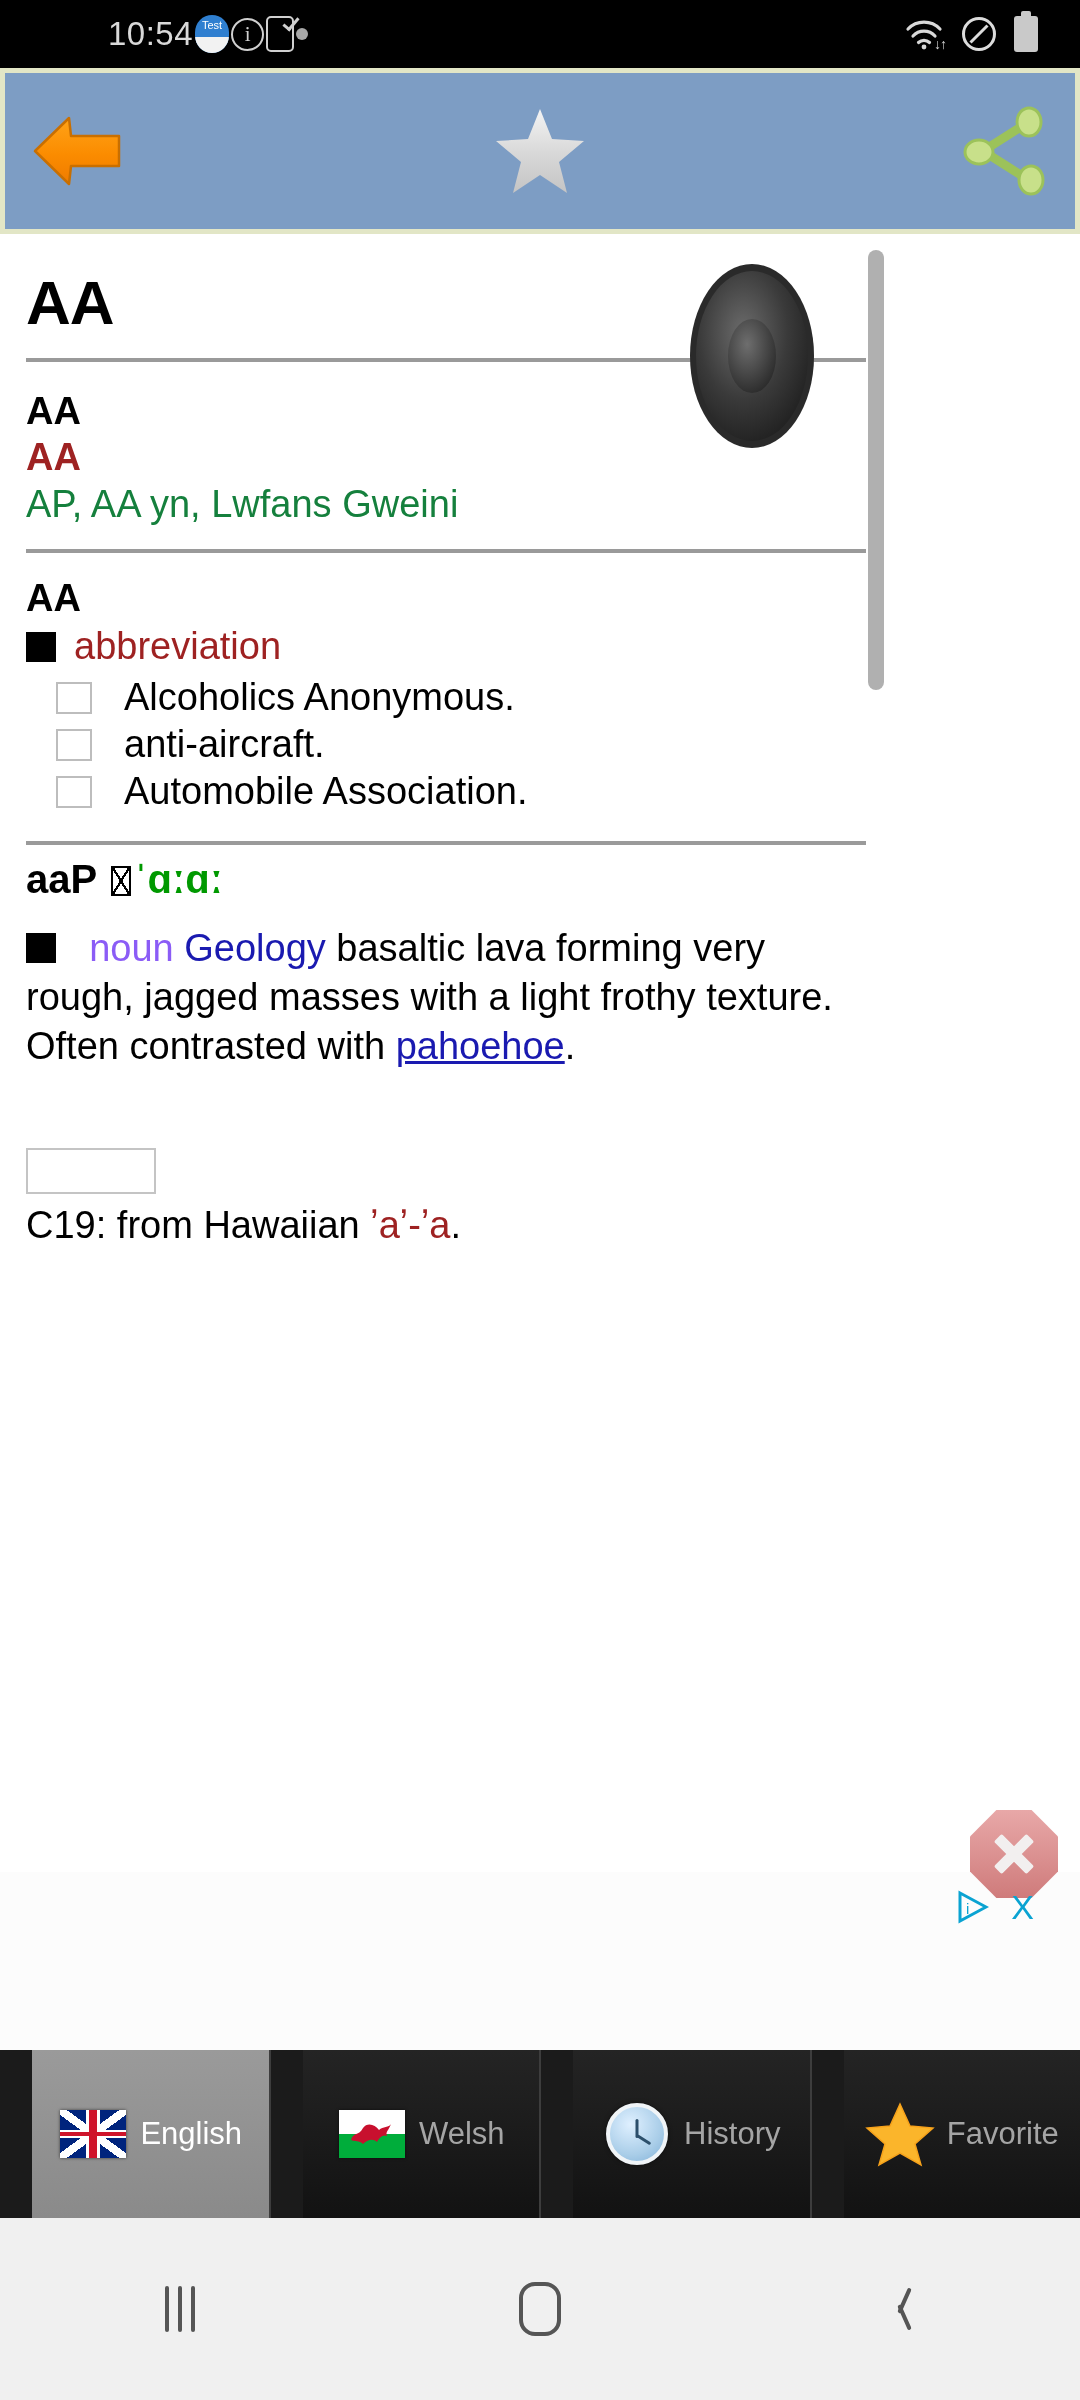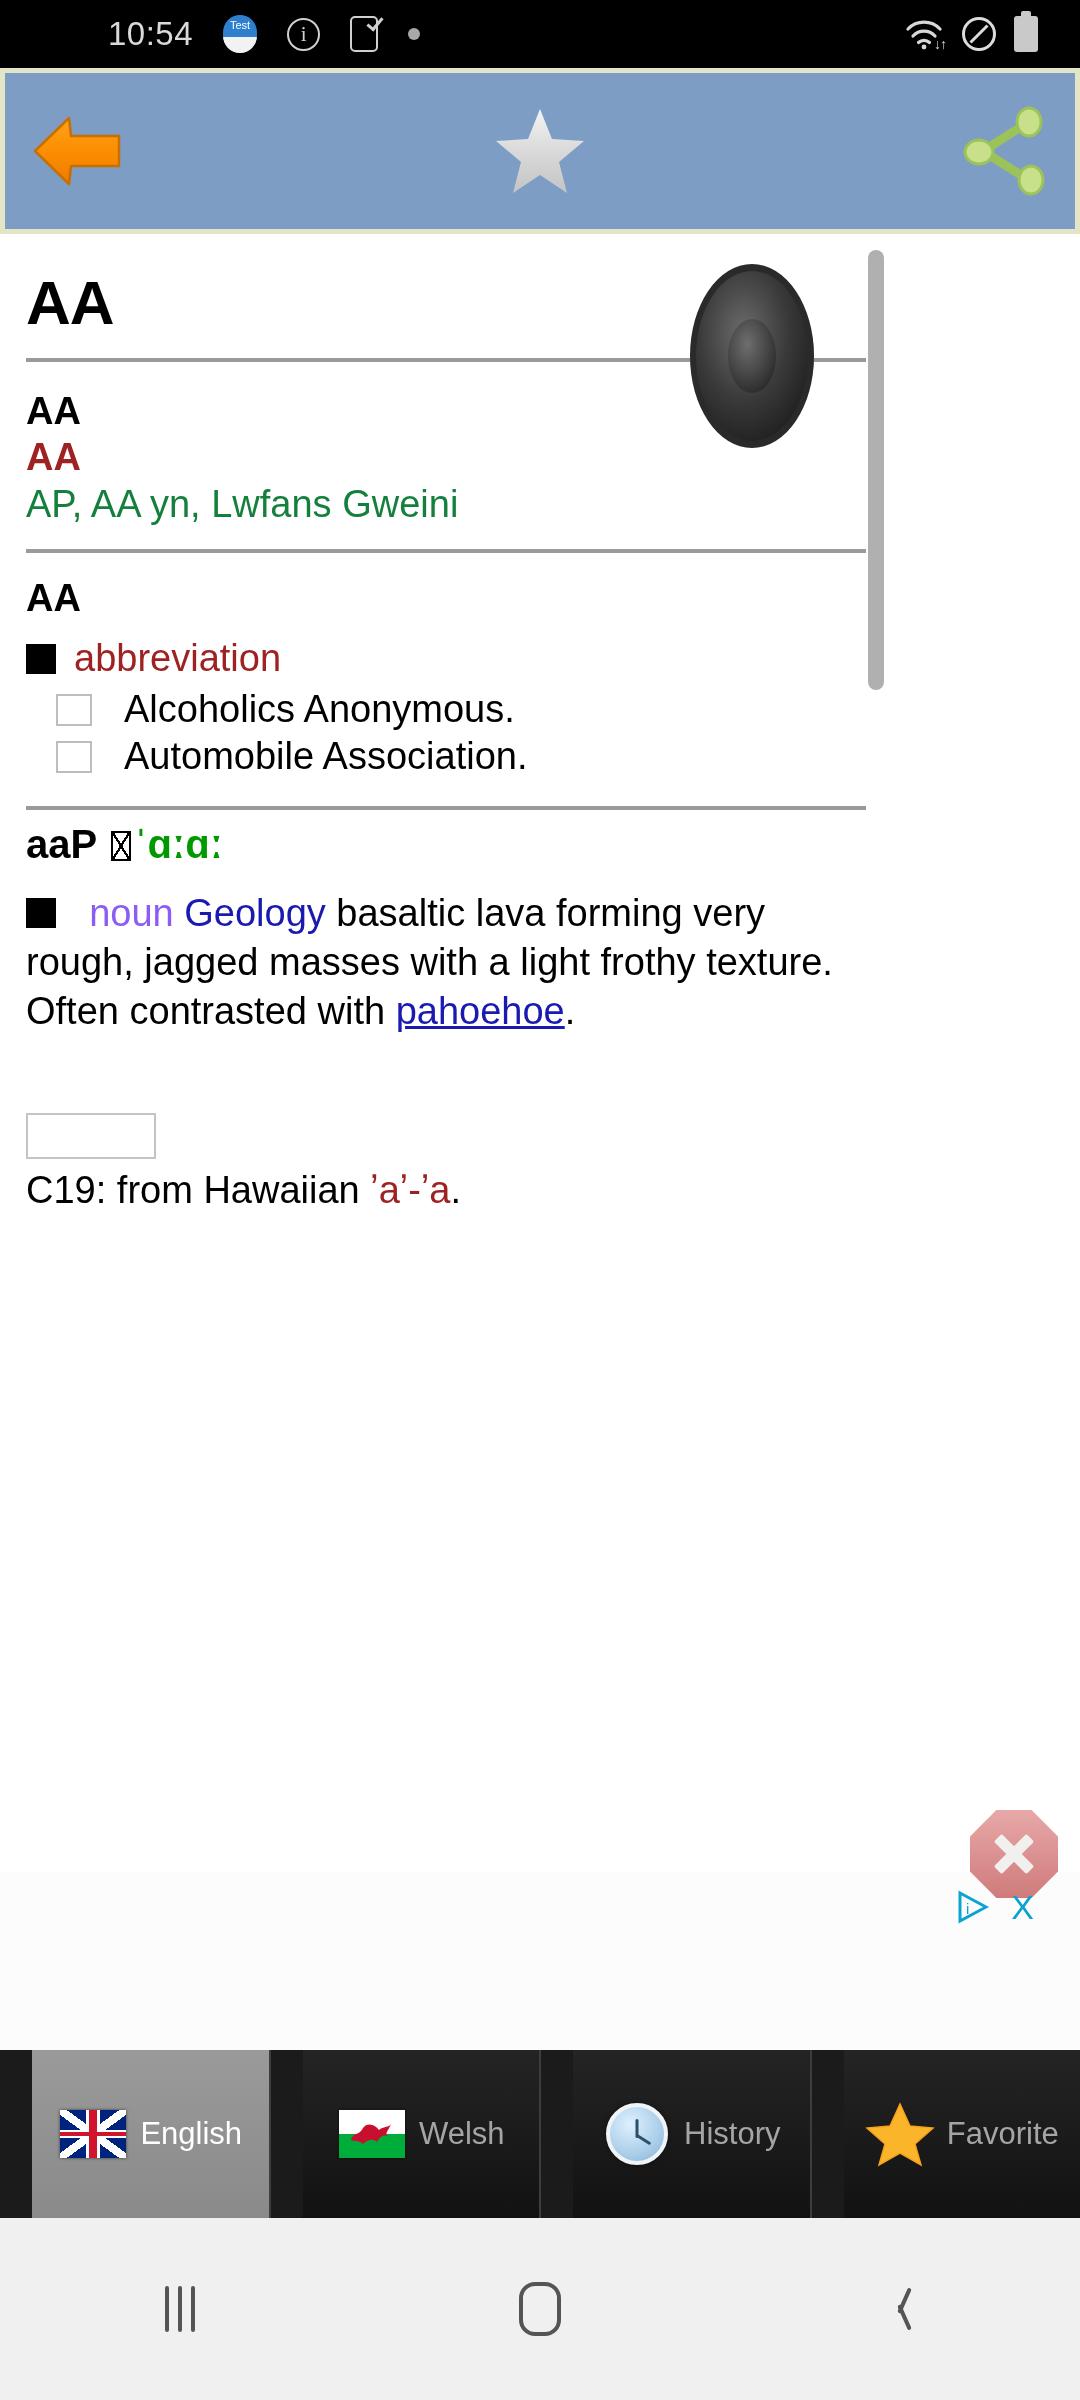--- a/index.html
+++ b/index.html
@@ -9,21 +9,21 @@
     font-family:"Liberation Sans", sans-serif;
     overflow:hidden;
   }
 
   
   .statusbar{
     position:absolute; left:0; top:0; width:1080px; height:68px;
     background:#000000; color:#d8d8d8;
     display:flex; align-items:center;
   }
-  .sb-left{ display:flex; align-items:center; gap:30px; margin-left:108px; }
+  .sb-left{ display:flex; align-items:center; gap:2px; margin-left:108px; }
   .sb-clock{ font-size:33px; color:#d9d9d9; letter-spacing:0.5px; }
   .sb-right{ position:absolute; right:42px; top:0; height:68px; display:flex; align-items:center; gap:18px; }
 
   .ic-test{
     width:34px; height:38px; border-radius:50%/46%;
     background:#2f7fd0; position:relative; overflow:hidden;
     display:flex; align-items:flex-start; justify-content:center;
   }
   .ic-test span{ font-size:11px; color:#ffffff; margin-top:5px; line-height:1;}
   .ic-test:after{
@@ -100,21 +100,21 @@
   hr.sep{
     border:0; border-top:4px solid #9a9a9a; margin:0 26px;
   }
   .sep-wrap{ margin-top:24px; }
 
   .blk{ padding:0 26px; }
   .b-bold{ font-size:38px; font-weight:bold; color:#000; line-height:1.22; }
   .b-red{ font-size:38px; font-weight:bold; color:#9e2222; line-height:1.22; }
   .b-norm{ font-size:38px; color:#15803d; line-height:1.22; }
 
-  .posline{ display:flex; align-items:center; gap:18px; margin-top:16px; }
+  .posline{ display:flex; align-items:center; gap:18px; margin-top:4px; }
   .marker{ width:30px;height:30px;background:#000;display:inline-block;flex:none; }
   .pos-red{ font-size:38px;color:#9e2222; }
 
   .senselist{ margin-top:8px; }
   .sense{
     display:flex; align-items:center; gap:32px; padding-left:30px; margin-top:4px;
   }
   .cbox{ width:36px;height:32px;border:2px solid #bdbdbd;background:#fff;flex:none; }
   .sense-txt{ font-size:38px;color:#000; }
 
@@ -371,20 +371,24 @@
       <span class="marker"></span>
       <span class="pos-red">abbreviation</span>
     </div>
     <div class="senselist">
       <div class="sense">
         <span class="cbox"></span>
         <span class="sense-txt">Alcoholics Anonymous.</span>
       </div>
       <div class="sense">
         <span class="cbox"></span>
+        <span class="sense-txt">anti-aircraft.</span>
+      </div>
+      <div class="sense">
+        <span class="cbox"></span>
         <span class="sense-txt">Automobile Association.</span>
       </div>
     </div>
   </div>
 
   <hr class="sep" style="margin-top:28px;">
 
   <div class="blk">
     <div class="entry2-head">
       <span class="e2-word">aaP</span>

